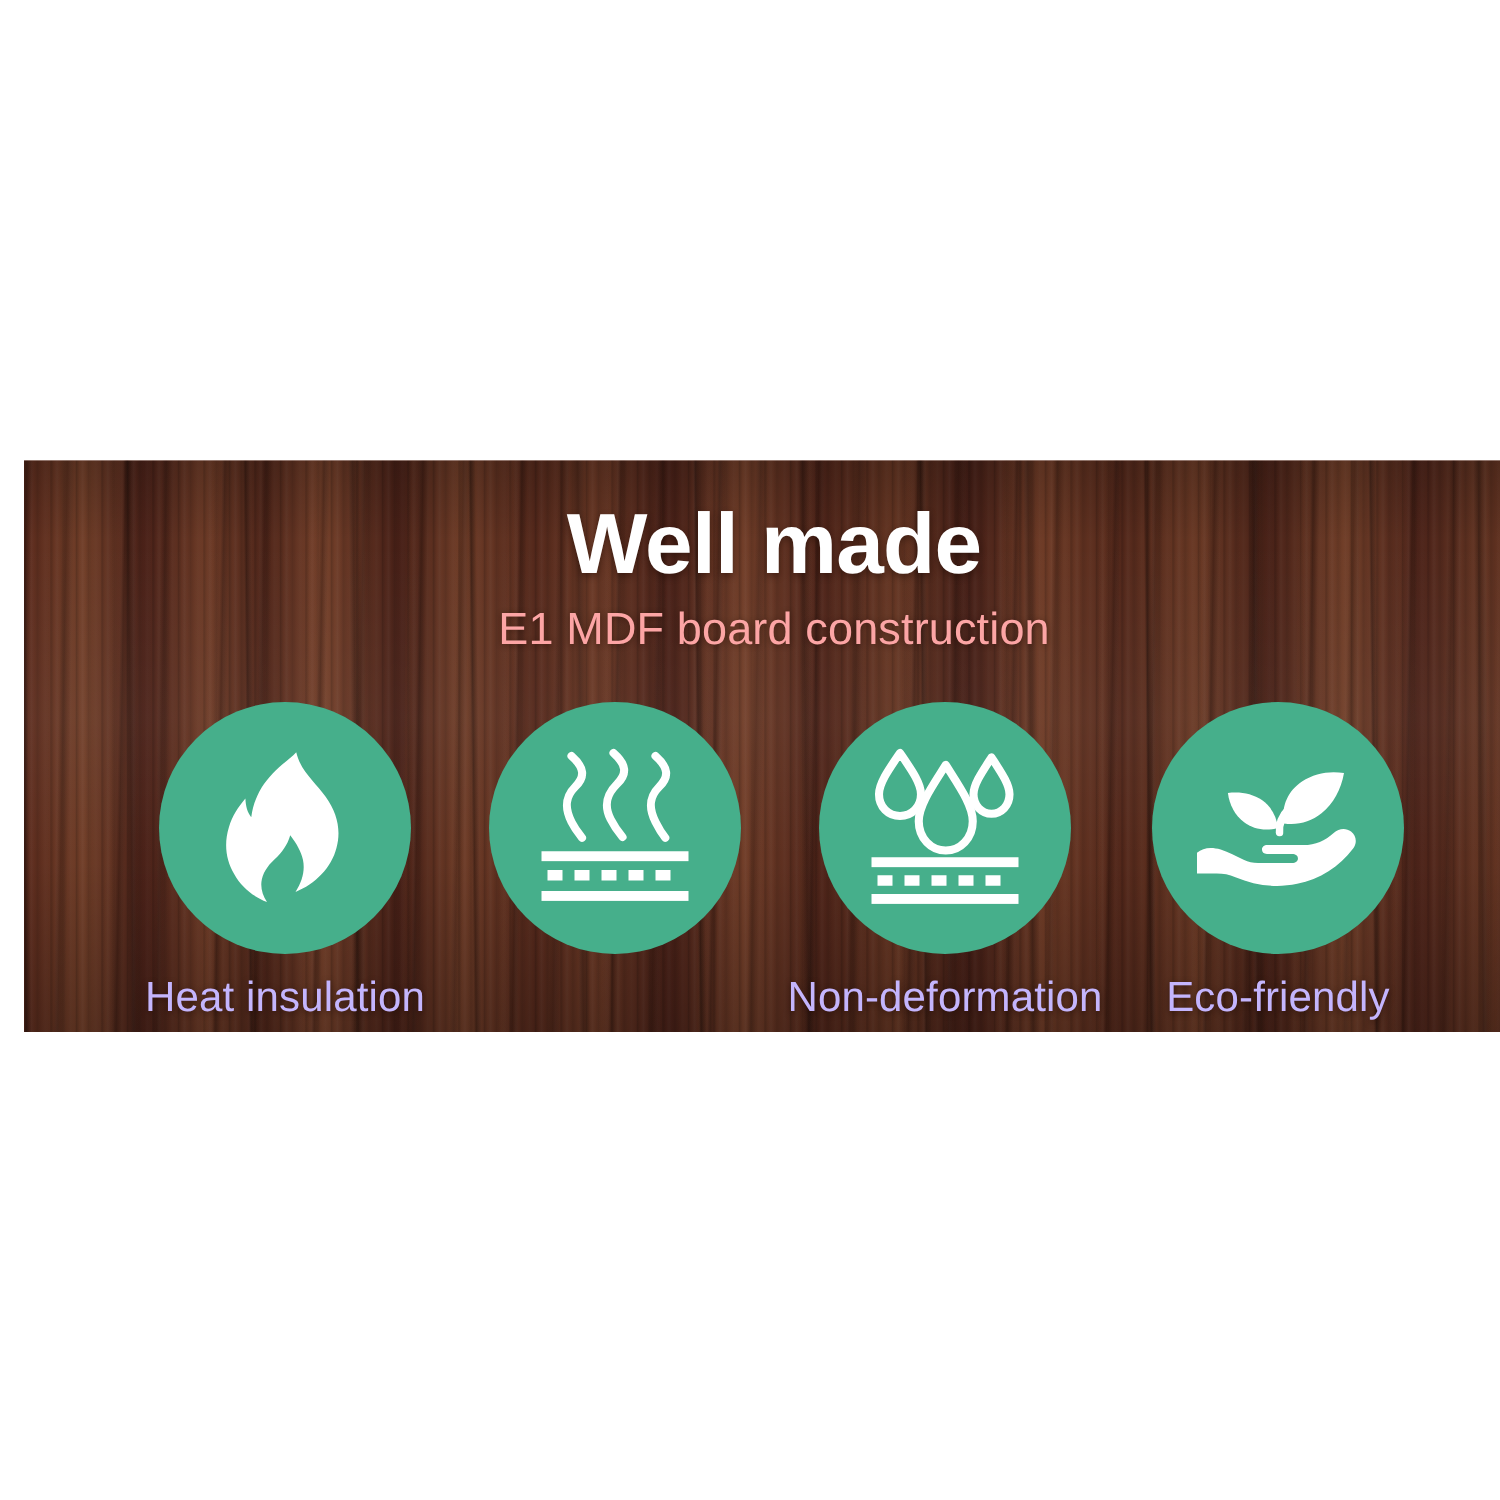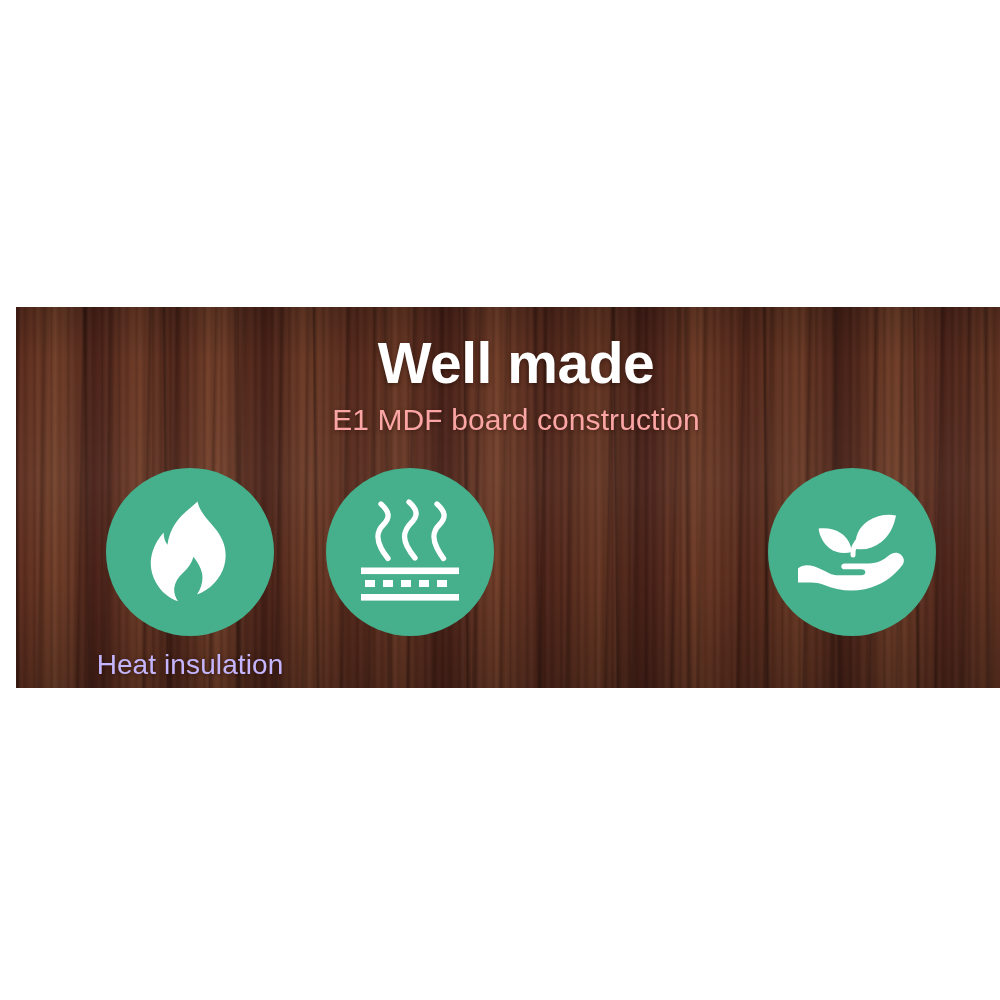--- a/index.html
+++ b/index.html
@@ -222,30 +222,52 @@
             <rect x="10" y="82" width="10" height="7"></rect>
             <rect x="28" y="82" width="10" height="7"></rect>
             <rect x="46" y="82" width="10" height="7"></rect>
             <rect x="64" y="82" width="10" height="7"></rect>
             <rect x="82" y="82" width="10" height="7"></rect>
           </g>
         </svg>
       </div>
     </div>
 
+    <div class="feature" id="feature-2">
+      <div class="disc" style="background: rgb(70, 175, 139);">
+        <svg width="112" height="110" viewBox="0 0 112 110" aria-hidden="true">
+          <g fill="none" stroke="#ffffff" stroke-width="5.4" stroke-linejoin="round">
+            <path d="M26 5C18.5 16 12 25 12 32.5 12 41 18.2 47 26 47s14-6 14-14.5C40 25 33.5 16 26 5z"></path>
+            <path d="M87 8C80.5 18 75 26 75 32.5 75 40 80.4 45.5 87 45.5s12-5.5 12-13C99 26 93.5 18 87 8z"></path>
+            <path d="M56.5 13C47 28 38.5 40 38.5 50.5c0 11.2 8.2 19.5 18 19.5s18-8.3 18-19.5C74.5 40 66 28 56.5 13z"></path>
+          </g>
+          <rect x="7" y="74.5" width="98" height="6.6" fill="#ffffff"></rect>
+          <rect x="7" y="99" width="98" height="6.6" fill="#ffffff"></rect>
+          <g fill="#ffffff">
+            <rect x="11" y="86.5" width="10" height="7"></rect>
+            <rect x="29" y="86.5" width="10" height="7"></rect>
+            <rect x="47" y="86.5" width="10" height="7"></rect>
+            <rect x="65" y="86.5" width="10" height="7"></rect>
+            <rect x="83" y="86.5" width="10" height="7"></rect>
+          </g>
+        </svg>
+      </div>
+      <div class="caption">Non-deformation</div>
+    </div>
 
     <div class="feature" id="feature-3">
       <div class="disc" style="background: rgb(70, 175, 139);">
         <svg width="124" height="110" viewBox="0 0 124 110" aria-hidden="true">
 
           <path fill="#ffffff" d="M66 52c-2-12 3-22 12-28 8.5-5.7 19-7.3 28-5.6-2 11.2-7 20.4-15 26.8-7.3 5.8-15.8 8.1-25 6.8z"></path>
 
           <path fill="#ffffff" d="M62 55c-8.5 2.3-16.6.8-22.8-4-6-4.7-9.6-11.6-10.6-19.4 8.4-1 16.2.4 22.7 4.8C57.2 40.4 61 47 62 55z"></path>
 
           <path fill="none" stroke="#ffffff" stroke-width="5" stroke-linecap="round" d="M63 58c-0.5-6 2-11.5 6.5-16"></path>
 
           <path fill="#ffffff" d="M8 71.5c4-3.5 9.5-4 15.8-2.2 5.4 1.6 10.2 4.6 15.3 6.9 3.2 1.5 6 2.1 9.6 2.1h22.6c2.5 0 4-1.2 4-3 0-1.9-1.5-3-4-3H54.6c-2.1 0-3.3-1.2-3.3-2.9 0-1.8 1.4-3 3.6-3h24c8.3 0 14.3-2.9 20.2-8.1 3.5-3.1 8.3-3.5 11.6-0.9 3.6 2.8 4.2 7.5 1.4 11.2-9.1 12-22.2 20.5-37.3 23.6-14.3 3-28 1.1-41.2-4.4-4.2-1.7-8-2.4-12.4-2.4H8z"></path>
         </svg>
       </div>
+      <div class="caption">Eco-friendly</div>
     </div>
 
   </div>
 </div>
 
 </body></html>

